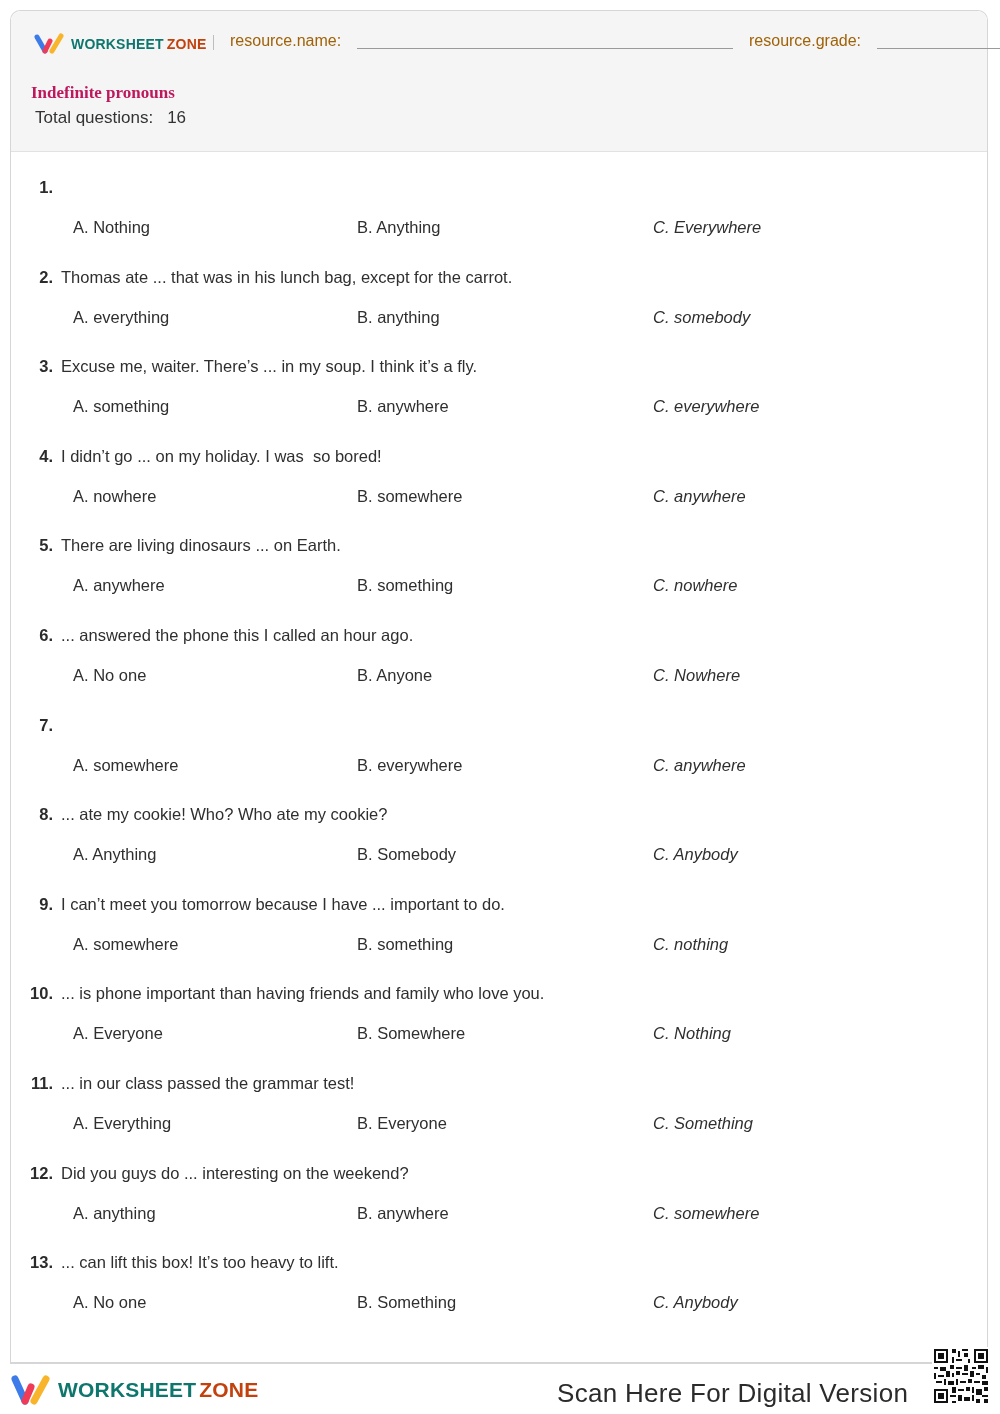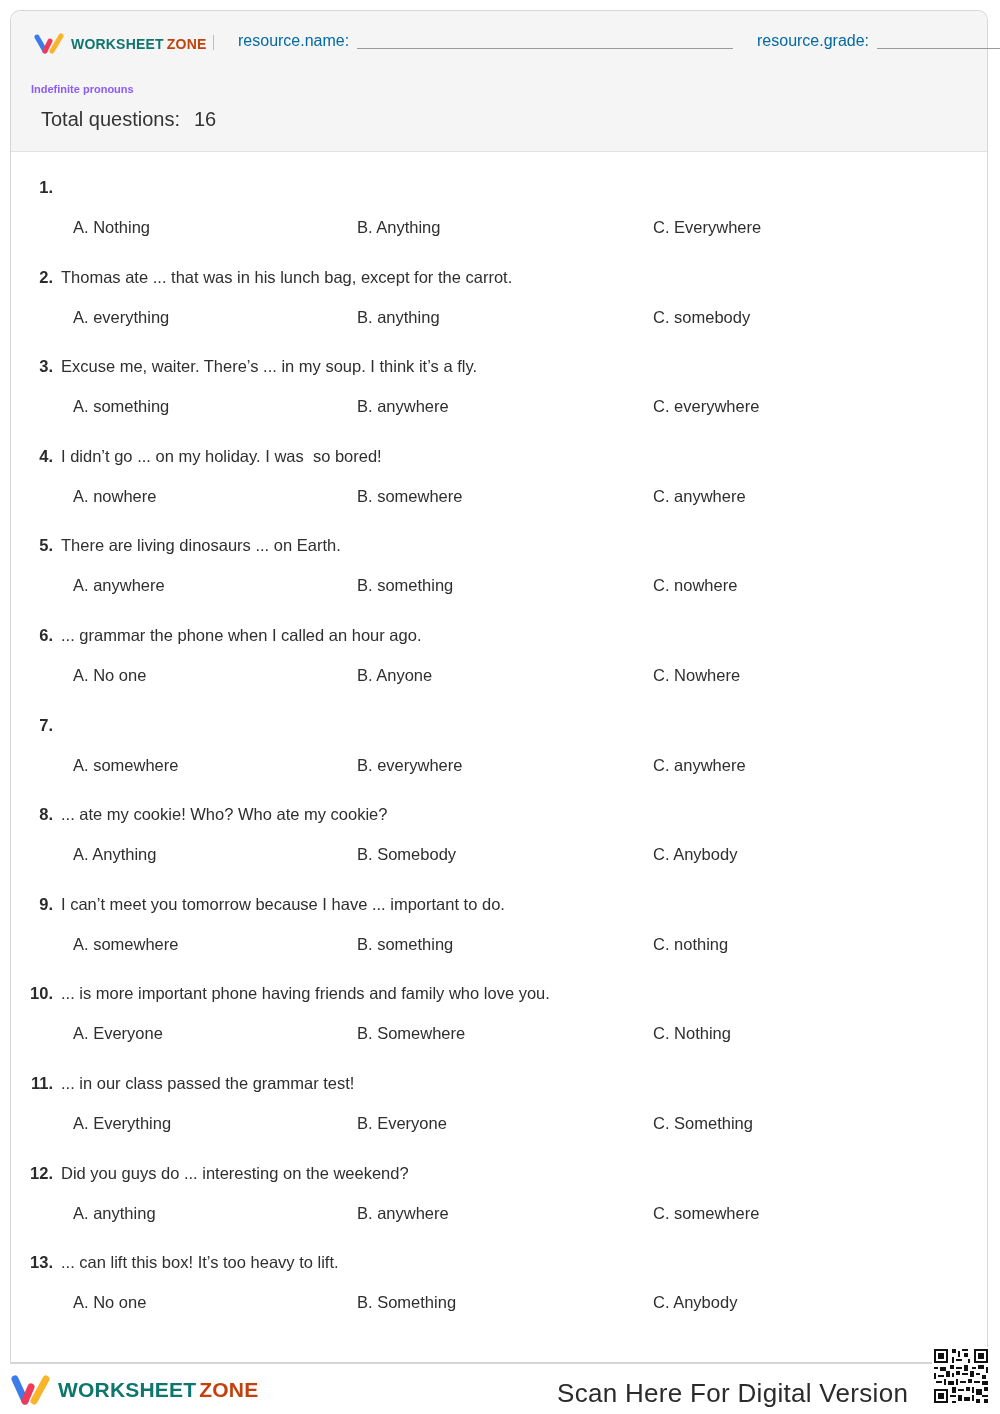--- a/index.html
+++ b/index.html
@@ -20,35 +20,35 @@
     border-radius: 10px 10px 0 0;
   }
   .logo { position: absolute; display: flex; align-items: center; }
   .logo svg { display: block; }
   .logo-text { font-weight: bold; letter-spacing: 0.2px; }
   .logo-text .w { color: #0f766e; }
   .logo-text .z { color: #c2410c; margin-left: 3px; }
   .hdr-logo { left: 22px; top: 22px; }
   .hdr-logo .logo-text { font-size: 14px; margin-left: 4px; }
   .hdr-sep { position: absolute; left: 202px; top: 24px; width: 1px; height: 15px; background: #bdbdbd; }
-  .field-label { position: absolute; top: 21px; font-size: 16px; color: #0369a1; margin-left: 8px; }
+  .field-label { position: absolute; top: 21px; font-size: 16px; color: #a16207; }
   .field-line { position: absolute; top: 37px; height: 1px; background: #9a9a9a; }
-  .ws-title { position: absolute; left: 20px; top: 72px; font-size: 11px; font-weight: bold; color: #8b5cf6; }
-  .ws-total { position: absolute; left: 30px; top: 97px; font-size: 20px; color: #333; }
+  .ws-title { position: absolute; left: 20px; top: 72px; font-size: 17px; font-weight: bold; color: #be185d; font-family: Liberation Serif, serif; }
+  .ws-total { position: absolute; left: 24px; top: 97px; font-size: 17px; color: #333; }
   .ws-total .num { margin-left: 14px; }
 
   .questions { position: absolute; left: 0; top: 163px; right: 0; }
   .question { position: relative; height: 89.6px; }
   .q-num {
     position: absolute; left: 0; width: 42px; top: 4px; text-align: right;
     font-size: 16.5px; font-weight: bold; color: #2b2b2b;
   }
   .q-text { position: absolute; left: 50px; top: 4px; font-size: 16.5px; color: #2f2f2f; white-space: pre; }
   .opt { position: absolute; top: 44px; font-size: 16.5px; color: #2f2f2f; }
-  .opt.a { left: 50px; margin-left: 12px; } .opt.b { left: 346px; } .opt.c { left: 642px; }
+  .opt.a { left: 50px; margin-left: 12px; } .opt.b { left: 346px; } .opt.c { left: 642px; font-style: italic; }
 
   .ftr-logo { position: absolute; left: 10px; top: 1374px; }
   .ftr-logo .logo-text { font-size: 21px; margin-left: 6px; }
   .scan-text { position: absolute; left: 557px; top: 1378px; font-size: 26px; color: #2b2b2b; letter-spacing: 0.3px; }
   .qr { position: absolute; left: 932px; top: 1347px; width: 58px; height: 58px; }
 </style>
 </head>
 <body>
 
 <div class="card">
@@ -102,21 +102,21 @@
       </div>
       <div class="question">
         <span class="q-num">5.</span>
         <span class="q-text">There are living dinosaurs ... on Earth.</span>
         <span class="opt a">A. anywhere</span>
         <span class="opt b">B. something</span>
         <span class="opt c">C. nowhere</span>
       </div>
       <div class="question">
         <span class="q-num">6.</span>
-        <span class="q-text">... grammar the phone when I called an hour ago.</span>
+        <span class="q-text">... answered the phone this I called an hour ago.</span>
         <span class="opt a">A. No one</span>
         <span class="opt b">B. Anyone</span>
         <span class="opt c">C. Nowhere</span>
       </div>
       <div class="question">
         <span class="q-num">7.</span>
         <span class="opt a">A. somewhere</span>
         <span class="opt b">B. everywhere</span>
         <span class="opt c">C. anywhere</span>
       </div>
@@ -129,21 +129,21 @@
       </div>
       <div class="question">
         <span class="q-num">9.</span>
         <span class="q-text">I can’t meet you tomorrow because I have ... important to do.</span>
         <span class="opt a">A. somewhere</span>
         <span class="opt b">B. something</span>
         <span class="opt c">C. nothing</span>
       </div>
       <div class="question">
         <span class="q-num">10.</span>
-        <span class="q-text">... is more important phone having friends and family who love you.</span>
+        <span class="q-text">... is phone important than having friends and family who love you.</span>
         <span class="opt a">A. Everyone</span>
         <span class="opt b">B. Somewhere</span>
         <span class="opt c">C. Nothing</span>
       </div>
       <div class="question">
         <span class="q-num">11.</span>
         <span class="q-text">... in our class passed the grammar test!</span>
         <span class="opt a">A. Everything</span>
         <span class="opt b">B. Everyone</span>
         <span class="opt c">C. Something</span>

